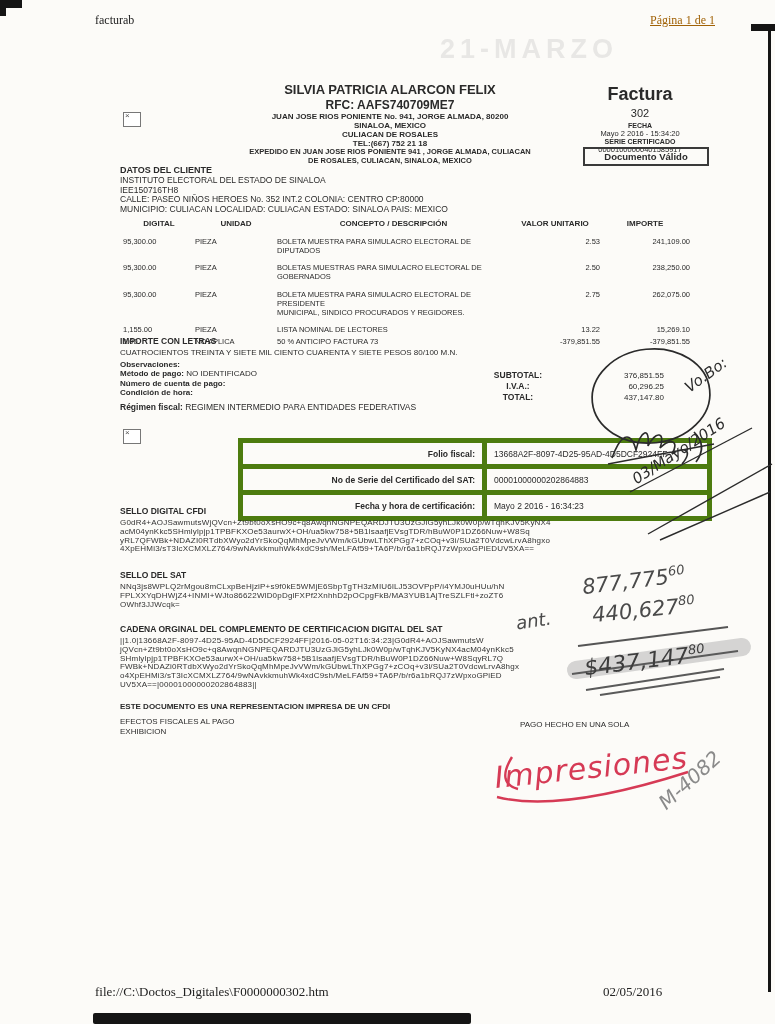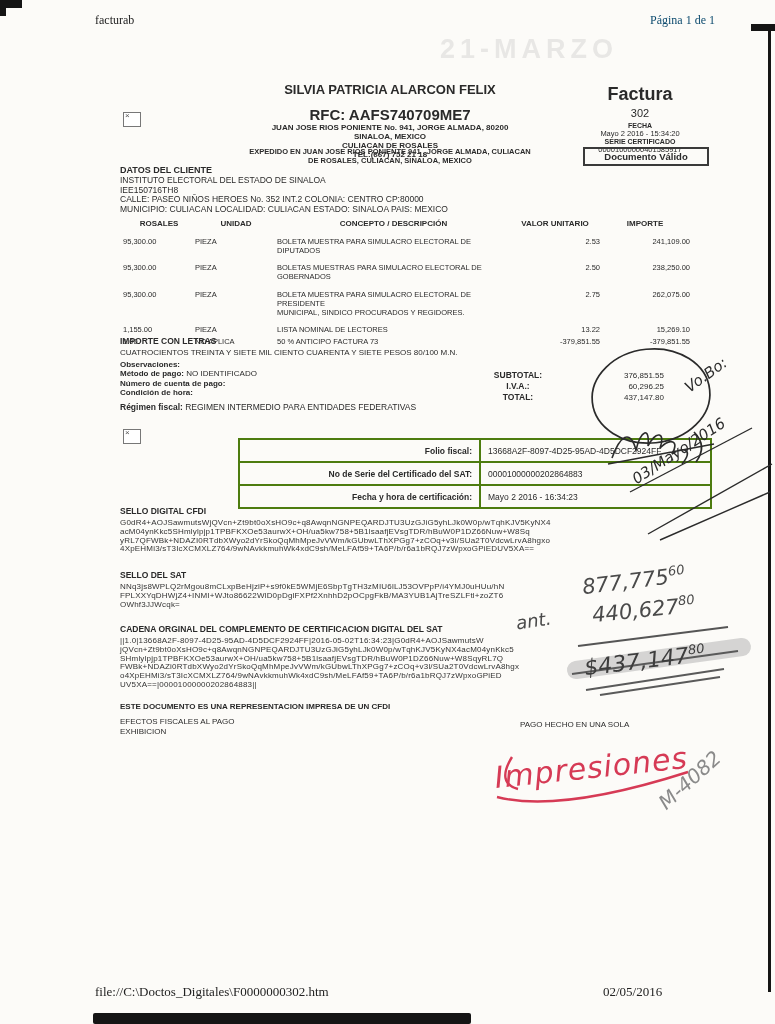--- a/index.html
+++ b/index.html
@@ -16,21 +16,21 @@
   .imgbox{width:16px;height:13px;border:1px solid #777;background:#fff;position:relative;}
   .imgbox span{position:absolute;left:1px;top:-2px;font-size:8px;color:#555;}
   
   table.items{border-collapse:collapse;width:567px;font-size:7.5px;line-height:8.8px;}
   table.items th{font-size:8px;font-weight:bold;text-align:center;padding:0 0 9px 0;vertical-align:bottom;}
   table.items td{vertical-align:top;padding:0 0 9px 0;}
   table.items .l{text-align:left;}
   table.items .rr{text-align:right;}
   
   .cert{border-collapse:collapse;width:474px;font-size:8.5px;}
-  .cert td{border:2px solid #4d7c0f;height:19px;padding:1px 7px;}
+  .cert td{border:5px solid #4d7c0f;height:19px;padding:1px 7px;}
   .cert td.lab{width:225px;text-align:right;font-weight:bold;}
   
   .trow{display:flex;line-height:11px;font-size:8.5px;}
   .trow .lab{width:100px;text-align:center;font-weight:bold;}
   .trow .val{flex:1;text-align:right;font-size:8px;}
   
   .hand{font-family:"DejaVu Sans",sans-serif;font-style:italic;color:#4a4a4a;z-index:6;}
   .cents{font-size:13px;vertical-align:8px;}
   .badge{border:2px solid #3a3a3a;font-size:9.5px;font-weight:bold;text-align:center;line-height:15px;}
   svg.overlay{position:absolute;left:0;top:0;z-index:5;pointer-events:none;}
@@ -43,29 +43,29 @@
 
   <div class="mark" style="left:0;top:27;width:22px;height:8px;"></div>
   <div class="mark" style="left:0;top:27;width:6px;height:16px;"></div>
   <div class="mark" style="left:751;top:24px;left:751px;width:24px;height:7px;"></div>
   <div class="mark" style="left:768px;top:24px;width:3px;height:968px;"></div>
   <div class="mark" style="left:93px;top:1013px;width:378px;height:11px;border-radius:2px;"></div>
 
   <div class="abs" style="left:440px;top:34px;font-size:27px;font-weight:bold;letter-spacing:5px;color:rgba(130,130,130,0.16);">21-MARZO</div>
 
   <div class="abs serif" style="left:95px;top:13px;font-size:12px;color:#222;">facturab</div>
-  <div class="abs serif" style="left:650px;top:13px;font-size:12px;color:#0c4a6e;">Página 1 de 1</div>
+  <div class="abs serif" style="left:650px;top:13px;font-size:12px;color:#a16207;text-decoration:underline;">Página 1 de 1</div>
 
   <div class="abs imgbox" style="left:123px;top:112px;">
       <span>×</span>
     </div>
 
   <div class="abs ctr" style="left:205px;top:82px;width:370px;">
     <div class="b" style="font-size:13px;">SILVIA PATRICIA ALARCON FELIX</div>
-    <div class="b" style="font-size:15px;margin-top:9px;">RFC: AAFS740709ME7</div>
+    <div class="b" style="font-size:12px;margin-top:1px;">RFC: AAFS740709ME7</div>
     <div class="b" style="font-size:8px;">JUAN JOSE RIOS PONIENTE No. 941, JORGE ALMADA, 80200</div>
     <div class="b" style="font-size:8px;">SINALOA, MEXICO</div>
     <div class="b" style="font-size:8px;">CULIACAN DE ROSALES</div>
     <div class="b" style="font-size:8px;">TEL:(667) 752 21 18</div>
   </div>
   <div class="abs ctr b pre" style="left:205px;top:147px;width:370px;font-size:7.5px;line-height:9px;">EXPEDIDO EN JUAN JOSE RIOS PONIENTE 941 , JORGE ALMADA, CULIACAN
 DE ROSALES, CULIACAN, SINALOA, MEXICO</div>
 
   <div class="abs ctr" style="left:565px;top:84px;width:150px;">
     <div class="b" style="font-size:18px;">Factura</div>
@@ -88,21 +88,21 @@
   <table class="items abs" style="left:123px;top:220px;">
     <colgroup>
         <col style="width:72px">
         <col style="width:82px">
         <col style="width:233px">
         <col style="width:90px">
         <col style="width:90px">
       </colgroup>
     <thead>
       <tr>
-        <th>ROSALES</th>
+        <th>DIGITAL</th>
         <th>UNIDAD</th>
         <th>CONCEPTO / DESCRIPCIÓN</th>
         <th>VALOR UNITARIO</th>
         <th>IMPORTE</th>
       </tr>
     </thead>
     <tbody>
       <tr>
         <td class="l">95,300.00</td>
         <td class="l">PIEZA</td>

